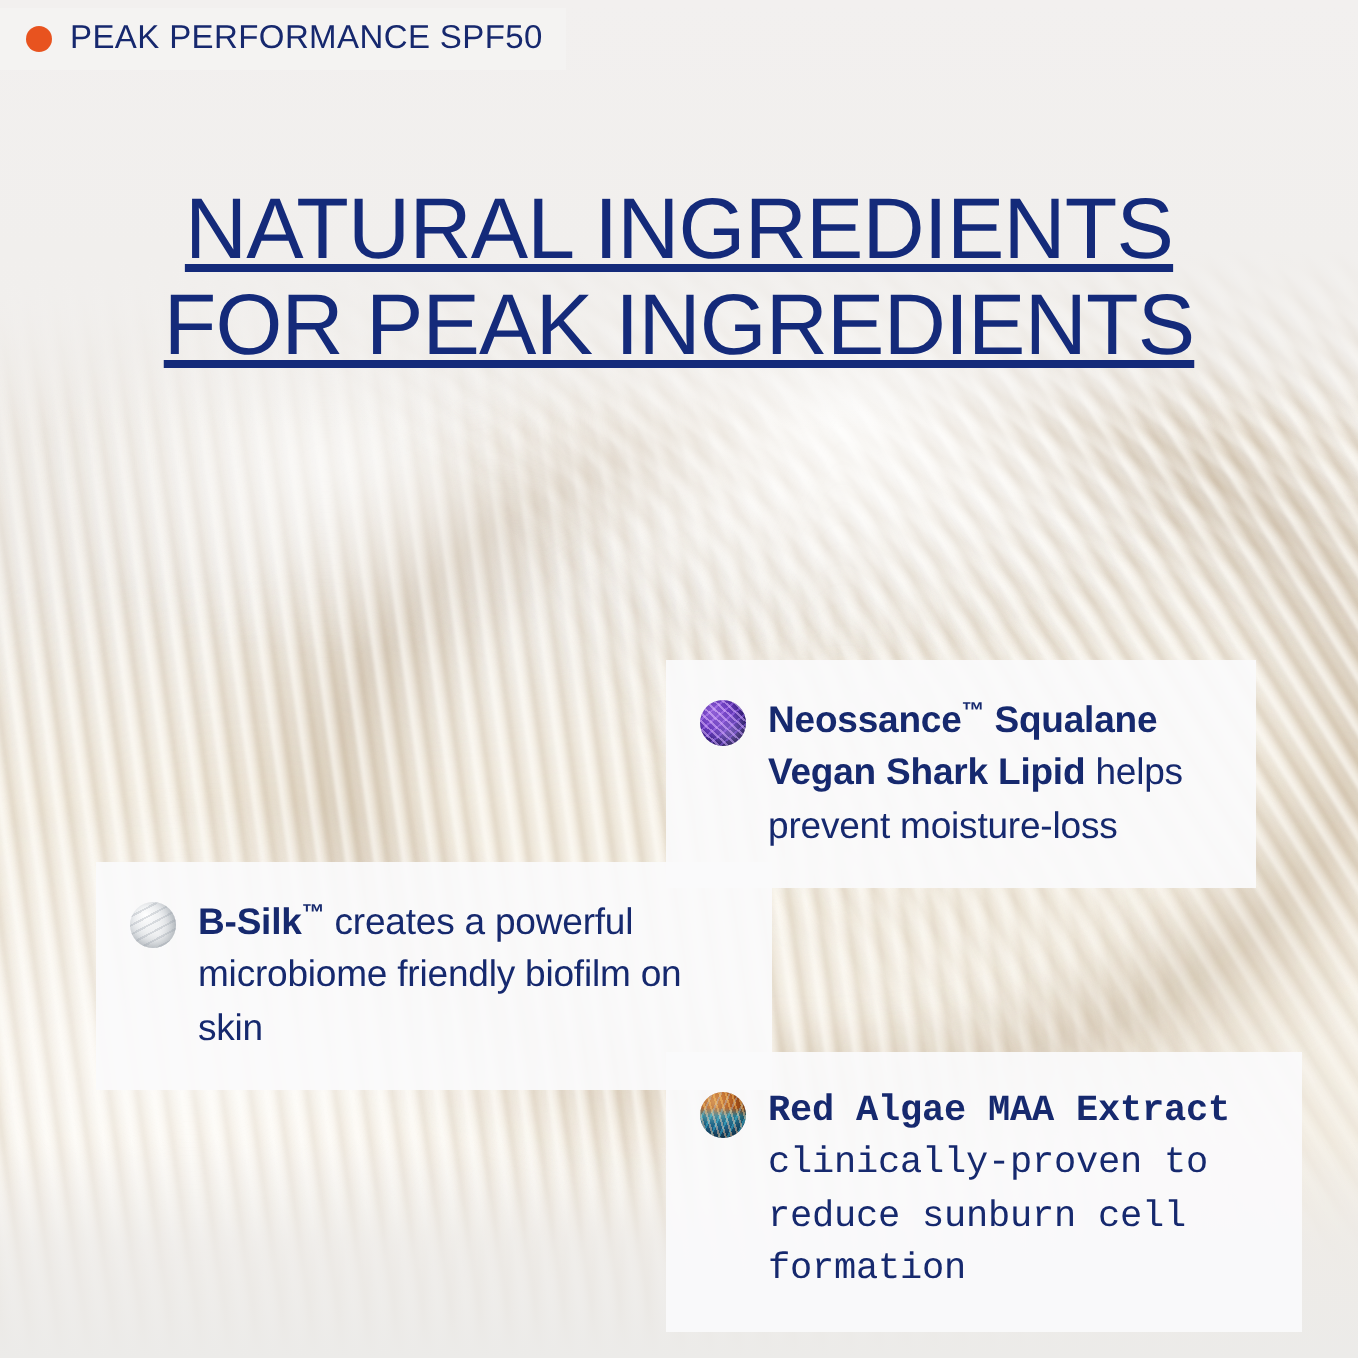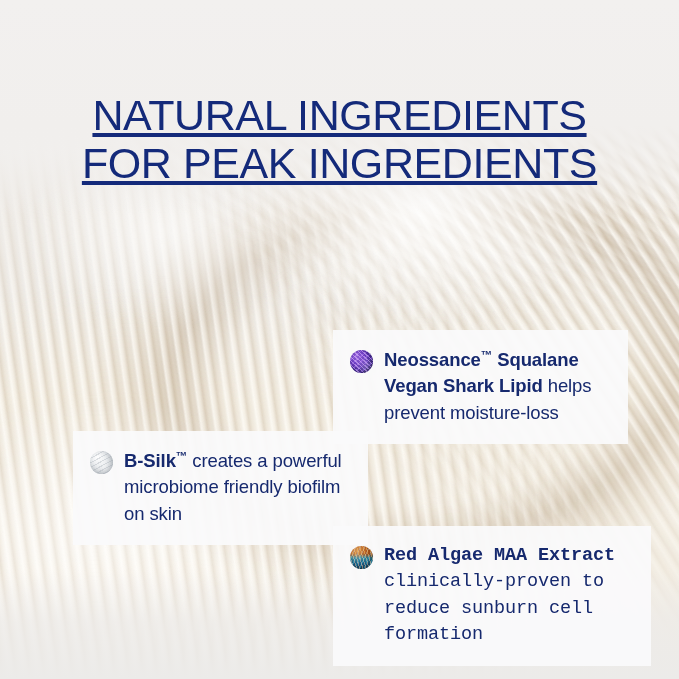--- a/index.html
+++ b/index.html
@@ -199,22 +199,21 @@
 
   
   #card-neossance {
     left: 333px;
     top: 330px;
     width: 295px;
   }
   #card-bsilk {
     left: 48px;
     top: 431px;
-    width: 295px;
-    margin-left: 25px;
+    width: 338px;
   }
   #card-redalgae {
     left: 333px;
     top: 526px;
     width: 318px;
     font-family: Liberation Mono, monospace;
   }
 
   
   .icon-neossance {
@@ -272,20 +271,24 @@
   <div class="bg-mass"></div>
   <div class="bg-arc"></div>
   <div class="ridges r1"></div>
   <div class="ridges r2"></div>
   <div class="ridges r3"></div>
   <div class="ridges r4"></div>
   <div class="bg-gloss"></div>
   <div class="bg-topfade"></div>
   <div class="bg-botfade"></div>
 
+  <div class="eyebrow">
+    <span class="eyebrow-dot"></span>
+    <span class="eyebrow-text">PEAK PERFORMANCE SPF50</span>
+  </div>
 
   <h1 class="headline">
     <span class="hl-line">NATURAL INGREDIENTS</span>
     <span class="hl-line">FOR PEAK INGREDIENTS</span>
   </h1>
 
   <div class="card" id="card-neossance">
     <span class="card-icon icon-neossance"></span>
     <div class="card-text">
       <b>Neossance<span class="tm">™</span> Squalane Vegan Shark Lipid</b><span> helps prevent moisture-loss</span>

